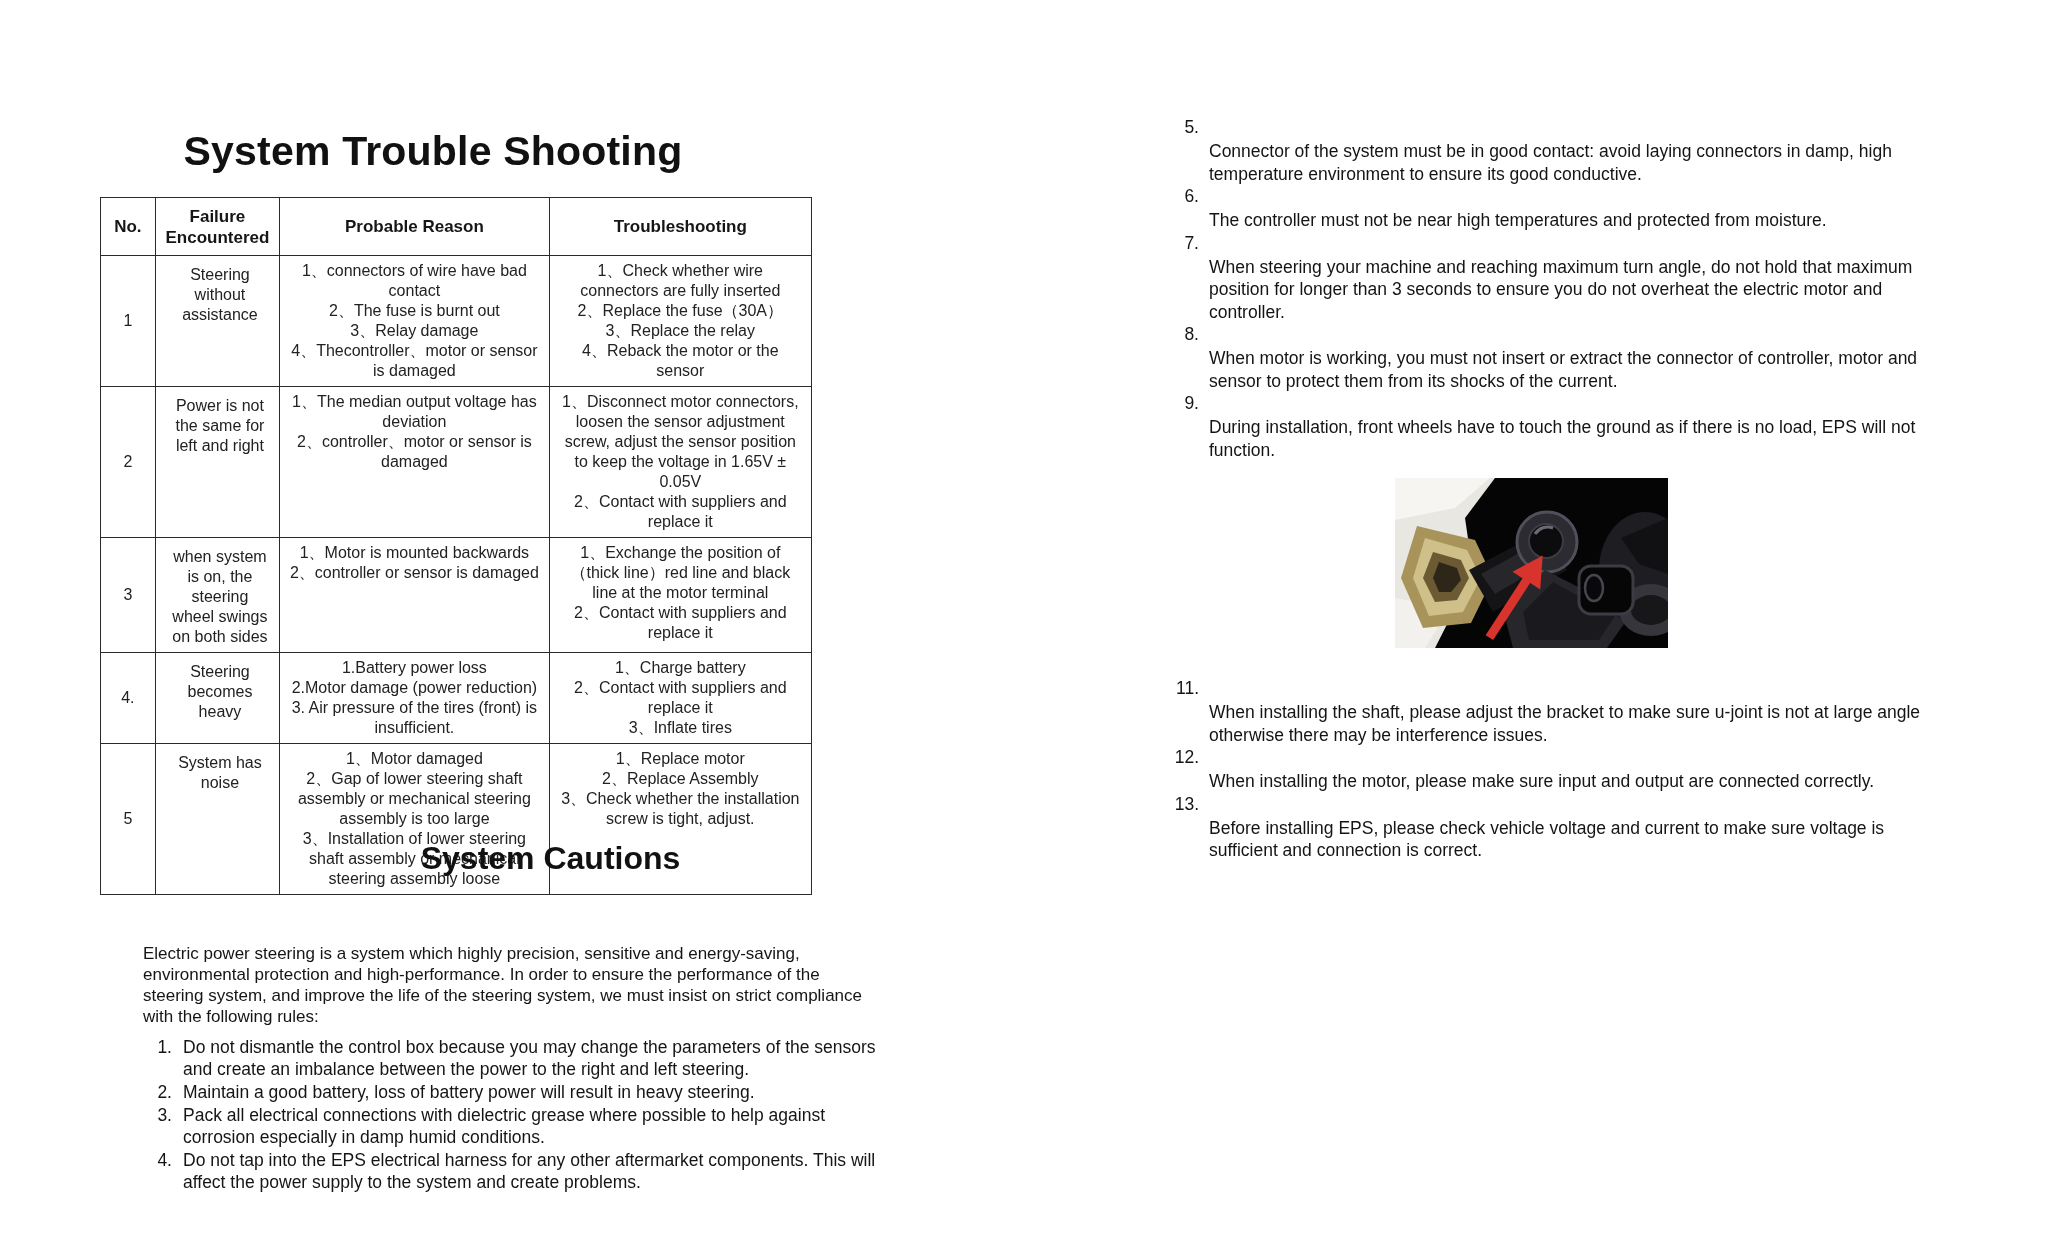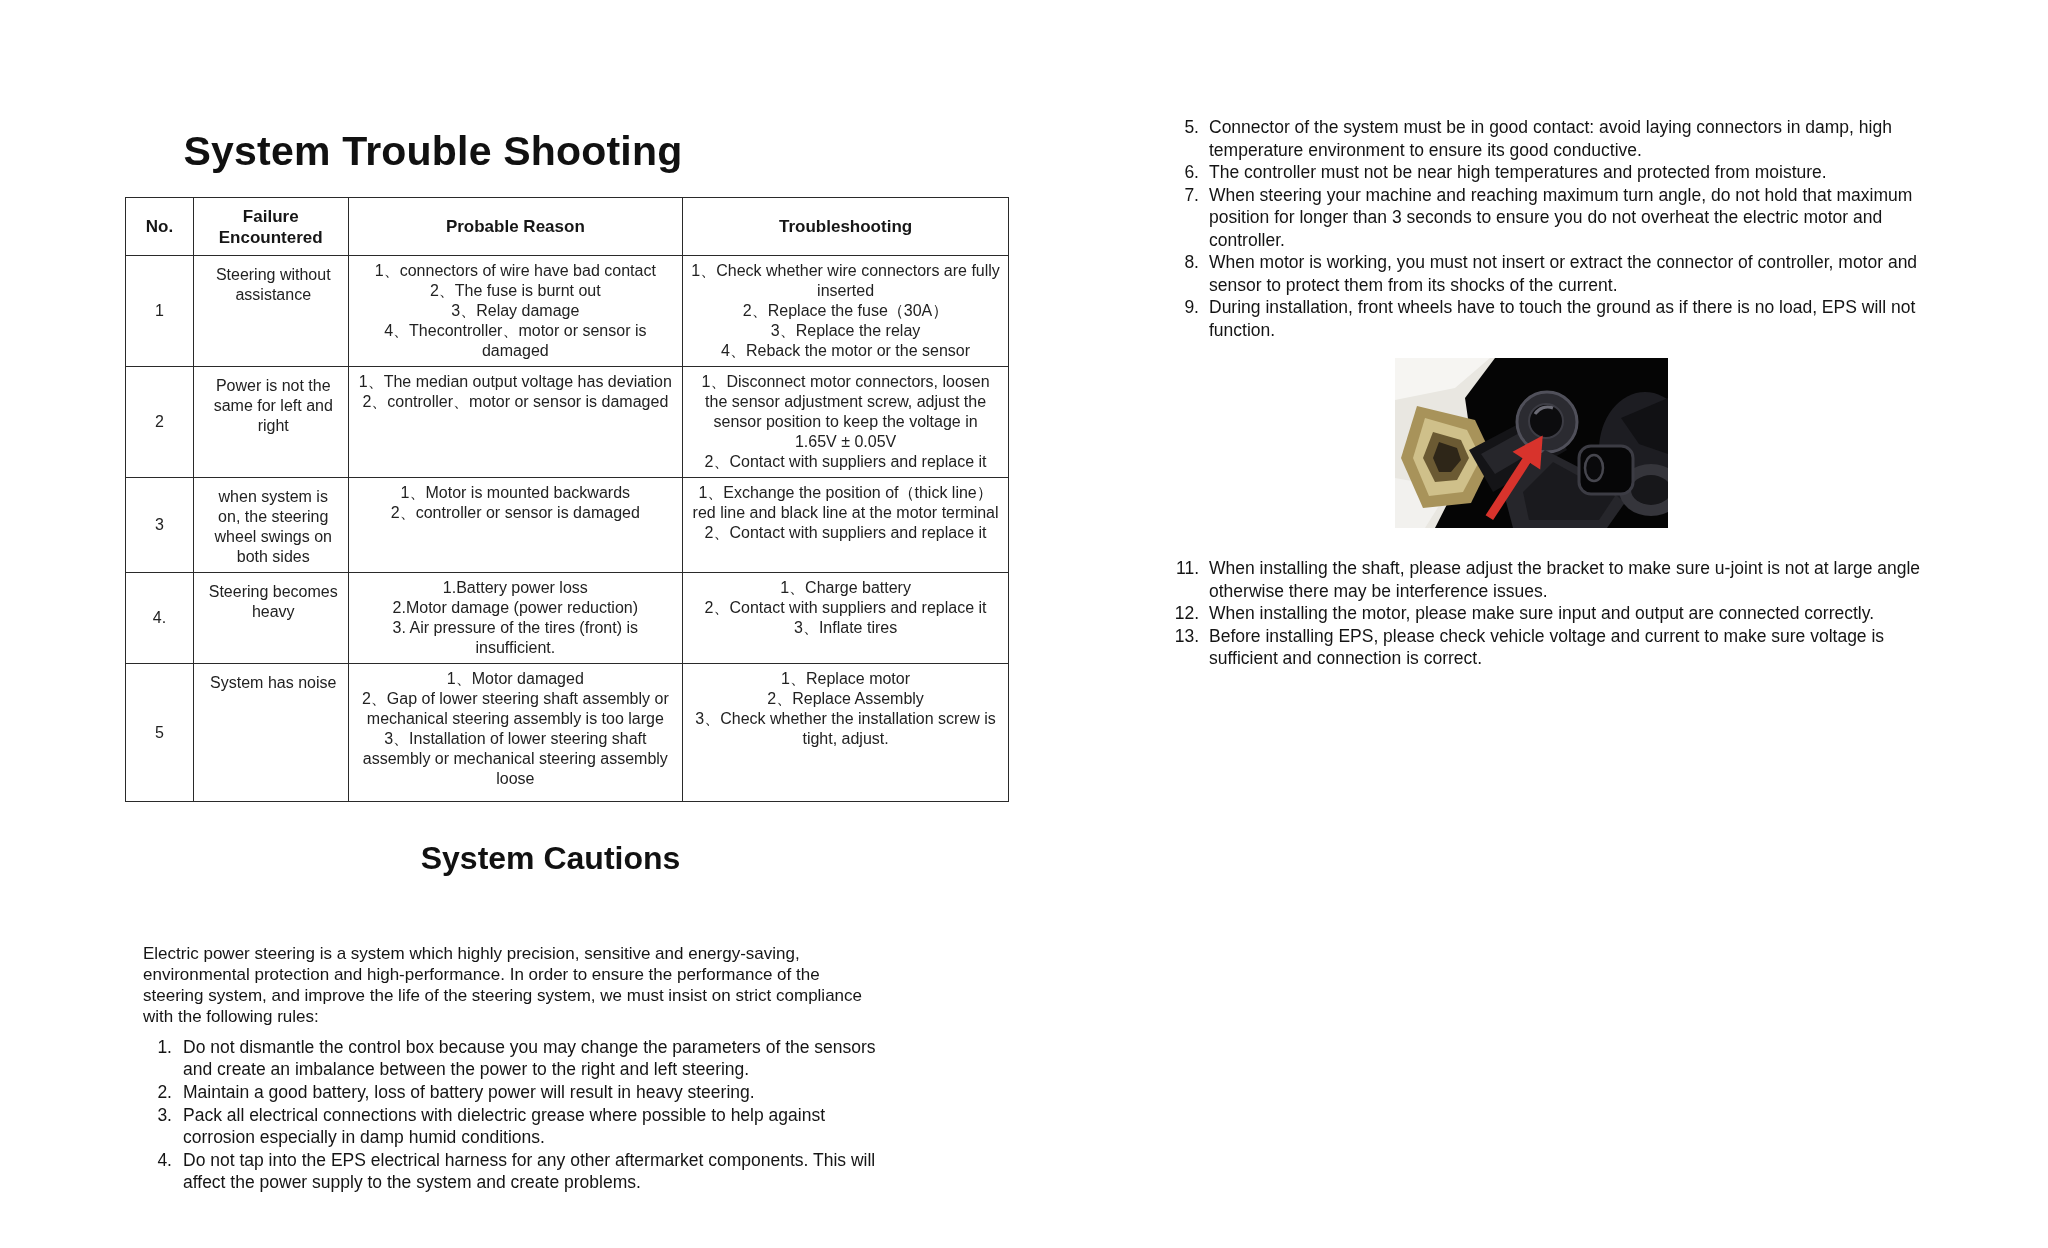--- a/index.html
+++ b/index.html
@@ -6,21 +6,21 @@
   html,body { width:2048px; height:1248px; background:#ffffff; }
   body { position:relative; font-family:"Liberation Sans", sans-serif; color:#1c1c1c; overflow:hidden; }
 
   
   .ts-title {
     position:absolute; left:113px; top:128px; width:640px;
     text-align:center; font-size:41px; font-weight:bold; color:#111;
     letter-spacing:0.2px;
   }
   .ts-table {
-    position:absolute; left:125px; top:197px; width:884px;
+    position:absolute; left:100px; top:197px; width:712px;
     border-collapse:collapse; table-layout:fixed;
     font-size:16px; line-height:20px; color:#222;
   }
   .ts-table td, .ts-table th { border:1.5px solid #2a2a2a; padding:5px 8px; vertical-align:top;text-align:center; }
   .ts-table th { font-size:17px; line-height:21px; font-weight:bold; text-align:center; vertical-align:middle; height:58px; color:#161616; }
   .ts-table td.no-cell { text-align:center; vertical-align:middle; }
   .ts-table td.failure-cell { padding-left:13px; padding-top:9px; }
   .cell-lines { white-space:pre-line; }
   tr.r1 { height:105px; } tr.r2 { height:98px; } tr.r3 { height:82px; }
   tr.r4 { height:88px; } tr.r5 { height:138px; }
@@ -41,21 +41,21 @@
   .cautions-list .num { flex:0 0 24px; text-align:right; margin-right:11px; }
   .cautions-list .txt { flex:1; }
 
   
   .right-col {
     position:absolute; left:1172px; top:116px; width:770px;
     font-size:17.5px; line-height:22.5px; color:#141414;
   }
   .right-col .li { display:flex; }
   .right-col .num { flex:0 0 27px; text-align:right; margin-right:10px; }
-  .right-col .txt { flex:1; }
+  .right-col .txt { flex:1;margin-top:24px; }
 
   .photo-wrap {
     width:273px; height:170px; margin:17px 0 29px 223px;
     background:#000; position:relative; overflow:hidden;
   }
   .photo-wrap svg { display:block; width:100%; height:100%; }
 </style>
 </head>
 <body>
 

